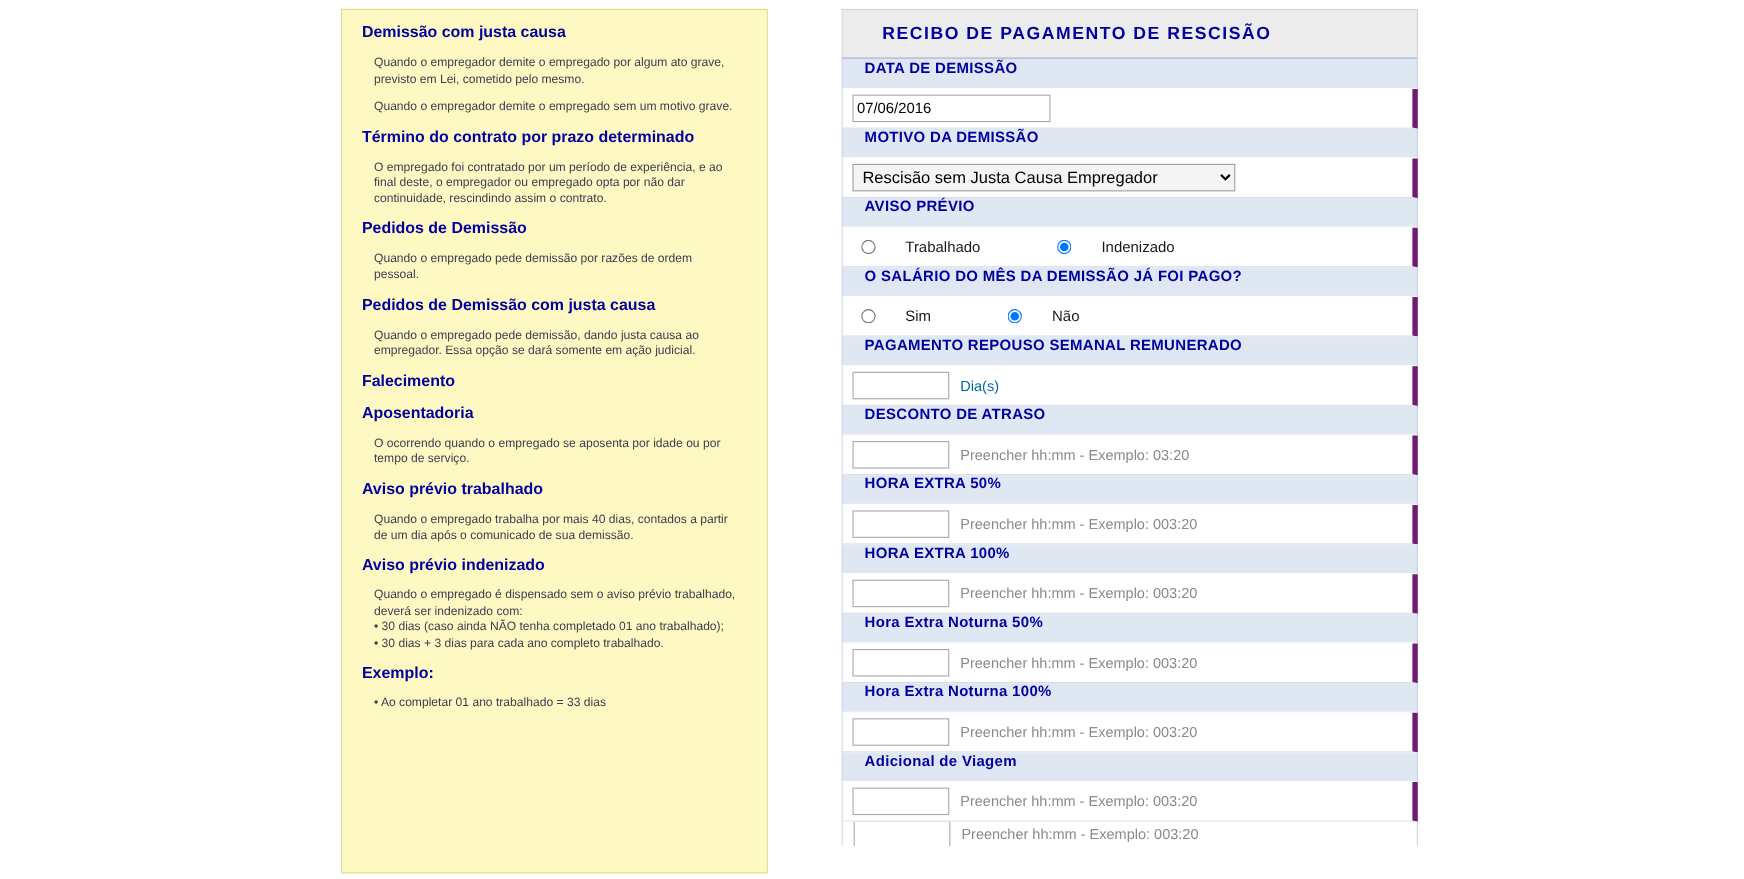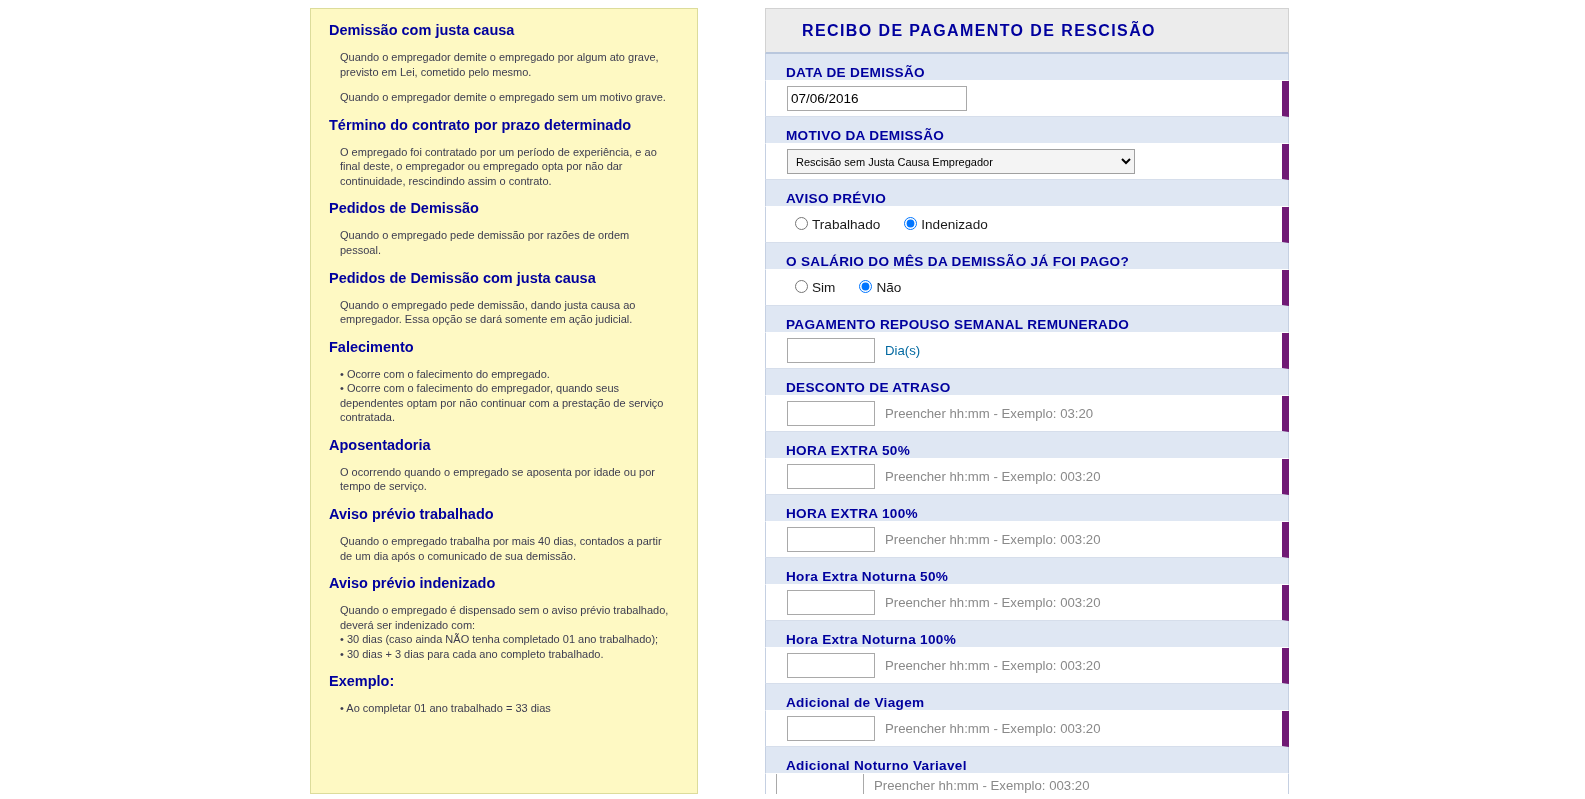--- a/index.html
+++ b/index.html
@@ -72,39 +72,39 @@
     letter-spacing: 1.4px;
   }
   .section-bar {
     background: #dfe7f3;
     border-left: 1px solid #c5d0e2;
     border-right: 1px solid #c5d0e2;
     border-bottom: 1px solid #ffffff;
     box-sizing: border-box;
     height: 27px;
     display: flex;
-    align-items: flex-end;
+    align-items: flex-start;
     padding-left: 20px;
   }
   .section-bar-label {
     color: #00009e;
     font-weight: bold;
     font-size: 13.6px;
     letter-spacing: 0.3px;
   }
   .field-row {
     background: #ffffff;
     border-left: 1px solid #c5d0e2;
-    border-right: 7px solid #701a75;
+    border-right: 5px solid #701a75;
     border-bottom: 1px solid #d6deeb;
     box-sizing: border-box;
     min-height: 36px;
     display: flex;
     align-items: center;
-    padding-left: 21px;
+    padding-left: 9px;
   }
 
   input[type="text"] {
     font-family: "Liberation Sans", sans-serif;
     font-size: 13.5px;
     color: #000000;
     border: 1px solid #a9a9a9;
     background: #ffffff;
     height: 21px;
     padding: 1px 3px;
@@ -115,33 +115,33 @@
   .small-input { width: 80px; }
   .hint {
     color: #8a8a8a;
     font-size: 13.2px;
     margin-left: 10px;
   }
   .hint.dark { color: #0369a1; }
 
   select {
     font-family: "Liberation Sans", sans-serif;
-    font-size: 11px;
+    font-size: 15px;
     color: #000000;
     border: 1px solid #a0a0a0;
     background: #f4f4f4;
     height: 25px;
     width: 348px;
     padding-left: 4px;
   }
 
   .radio-group {
     display: flex;
-    align-items: flex-start;
-    gap: 2px;
+    align-items: center;
+    gap: 25px;
     padding-left: 8px;
   }
   .radio-group .spacer { width: 16px; }
   .radio-label {
     font-size: 13.6px;
     color: #1a1a1a;
     margin-right: 4px;
   }
   input[type="radio"] { margin: 0 2px 0 0; }
 
@@ -173,22 +173,20 @@
     <div class="help-title">Término do contrato por prazo determinado</div>
     <div class="help-text">O empregado foi contratado por um período de experiência, e ao final deste, o empregador ou empregado opta por não dar continuidade, rescindindo assim o contrato.</div>
 
     <div class="help-title">Pedidos de Demissão</div>
     <div class="help-text">Quando o empregado pede demissão por razões de ordem pessoal.</div>
 
     <div class="help-title">Pedidos de Demissão com justa causa</div>
     <div class="help-text">Quando o empregado pede demissão, dando justa causa ao empregador. Essa opção se dará somente em ação judicial.</div>
 
     <div class="help-title">Falecimento</div>
-    <div class="help-text" style="white-space:pre-line">• Ocorre com o falecimento do empregado.
-• Ocorre com o falecimento do empregador, quando seus dependentes optam por não continuar com a prestação de serviço contratada.</div>
 
     <div class="help-title">Aposentadoria</div>
     <div class="help-text">O ocorrendo quando o empregado se aposenta por idade ou por tempo de serviço.</div>
 
     <div class="help-title">Aviso prévio trabalhado</div>
     <div class="help-text">Quando o empregado trabalha por mais 40 dias, contados a partir de um dia após o comunicado de sua demissão.</div>
 
     <div class="help-title">Aviso prévio indenizado</div>
     <div class="help-text" style="white-space:pre-line">Quando o empregado é dispensado sem o aviso prévio trabalhado, deverá ser indenizado com:
 • 30 dias (caso ainda NÃO tenha completado 01 ano trabalhado);
@@ -295,22 +293,19 @@
     </div>
 
     <div class="section-bar">
       <span class="section-bar-label">Adicional de Viagem</span>
     </div>
     <div class="field-row">
       <input type="text" class="small-input" value="" style="">
       <span class="hint">Preencher hh:mm - Exemplo: 003:20</span>
     </div>
 
-    <div class="section-bar">
-      <span class="section-bar-label">Adicional Noturno Variavel</span>
-    </div>
     <div class="cut-row">
       <input type="text" class="small-input" value="" style="">
       <span class="hint">Preencher hh:mm - Exemplo: 003:20</span>
     </div>
 
   </div>
 </div>
 
 </body></html>

